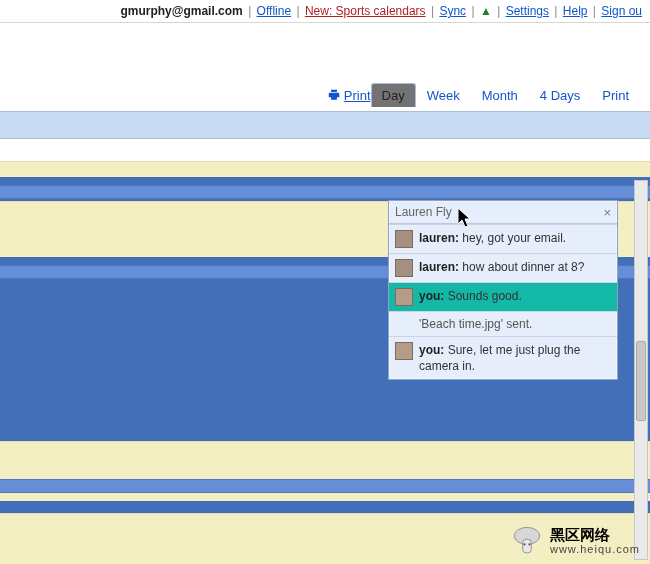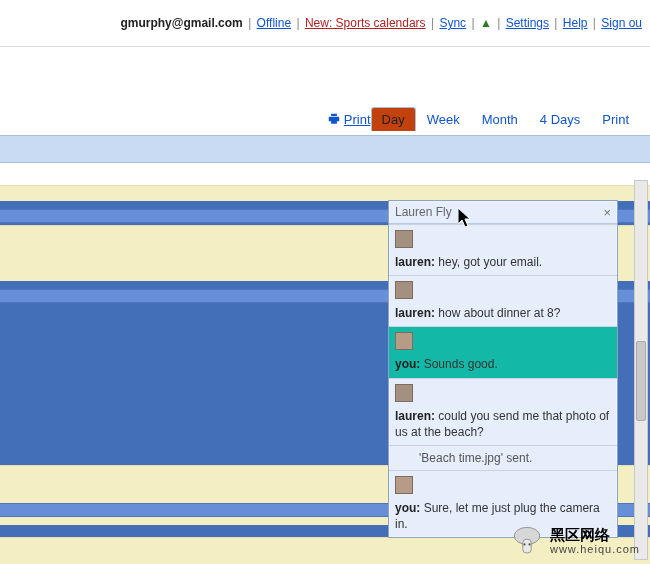--- a/index.html
+++ b/index.html
@@ -8,21 +8,21 @@
     font-size: 12px;
     width: 650px;
     height: 564px;
     overflow: hidden;
     background: #fff;
     position: relative;
   }
   .top-bar {
     width: 100%;
     text-align: right;
-    padding: 16px 8px;
+    padding: 4px 8px;
     font-size: 12px;
     color: #333;
     border-bottom: 1px solid #d7d7d7;
   }
   .top-bar a { color: #1155cc; text-decoration: underline; cursor: pointer; }
   .top-bar .email { font-weight: bold; color: #222; }
   .top-bar .link-red { color: #b02121; text-decoration: underline; cursor: pointer; }
   .top-bar .sep { color: #888; padding: 0 2px; }
   .top-bar .tree-icon { color: #2a7a2a; font-size: 12px; }
   .header-space { height: 60px; background: #fff; }
@@ -40,21 +40,21 @@
   }
   .print-link svg { width: 14px; height: 14px; }
   .tab {
     padding: 4px 10px;
     color: #1155cc;
     cursor: pointer;
     border: 1px solid transparent;
     border-bottom: none;
   }
   .tab.active {
-    background: #c2410c;
+    background: #737373;
     color: #222;
     border: 1px solid #a9bed8;
     border-bottom: none;
     border-radius: 3px 3px 0 0;
   }
   .blue-bar {
     height: 28px;
     background: #c9dbf3;
     border-top: 1px solid #a9bed8;
     border-bottom: 1px solid #a9bed8;
@@ -94,21 +94,20 @@
     display: flex; align-items: center; justify-content: space-between;
     padding: 4px 6px;
     border-bottom: 1px solid #bcc8dd;
     color: #666;
   }
   .chat-close { color: #777; cursor: pointer; font-size: 13px; line-height: 1; }
   .chat-msg {
     display: flex; align-items: flex-start; gap: 6px;
     padding: 5px 6px;
     border-top: 1px solid #cbd3e2;
-    flex-direction: column;
   }
   .chat-msg.system { padding-left: 30px; color: #555; font-style: normal; }
   .chat-msg.shade { background: #14b8a6; }
   .avatar {
     width: 18px; height: 18px; flex: 0 0 18px;
     background: #a49080;
     border: 1px solid #7d6b5c;
   }
   .avatar.you { background: #b59b88; }
   .msg-text { line-height: 1.35; }
@@ -207,24 +206,20 @@
     <div class="msg-text"><span class="sender">lauren:</span> <span>hey, got your email.</span></div>
   </div>
   <div class="chat-msg">
     <div class="avatar"></div>
     <div class="msg-text"><span class="sender">lauren:</span> <span>how about dinner at 8?</span></div>
   </div>
   <div class="chat-msg shade">
     <div class="avatar you"></div>
     <div class="msg-text"><span class="sender">you:</span> <span>Sounds good.</span></div>
   </div>
-  <div class="chat-msg">
-    <div class="avatar"></div>
-    <div class="msg-text"><span class="sender">lauren:</span> <span>could you send me that photo of us at the beach?</span></div>
-  </div>
   <div class="chat-msg system">
     <span>'Beach time.jpg' sent.</span>
   </div>
   <div class="chat-msg">
     <div class="avatar you"></div>
     <div class="msg-text"><span class="sender">you:</span> <span>Sure, let me just plug the camera in.</span></div>
   </div>
 </div>
 
 <svg class="cursor-pointer" viewBox="0 0 16 22">

